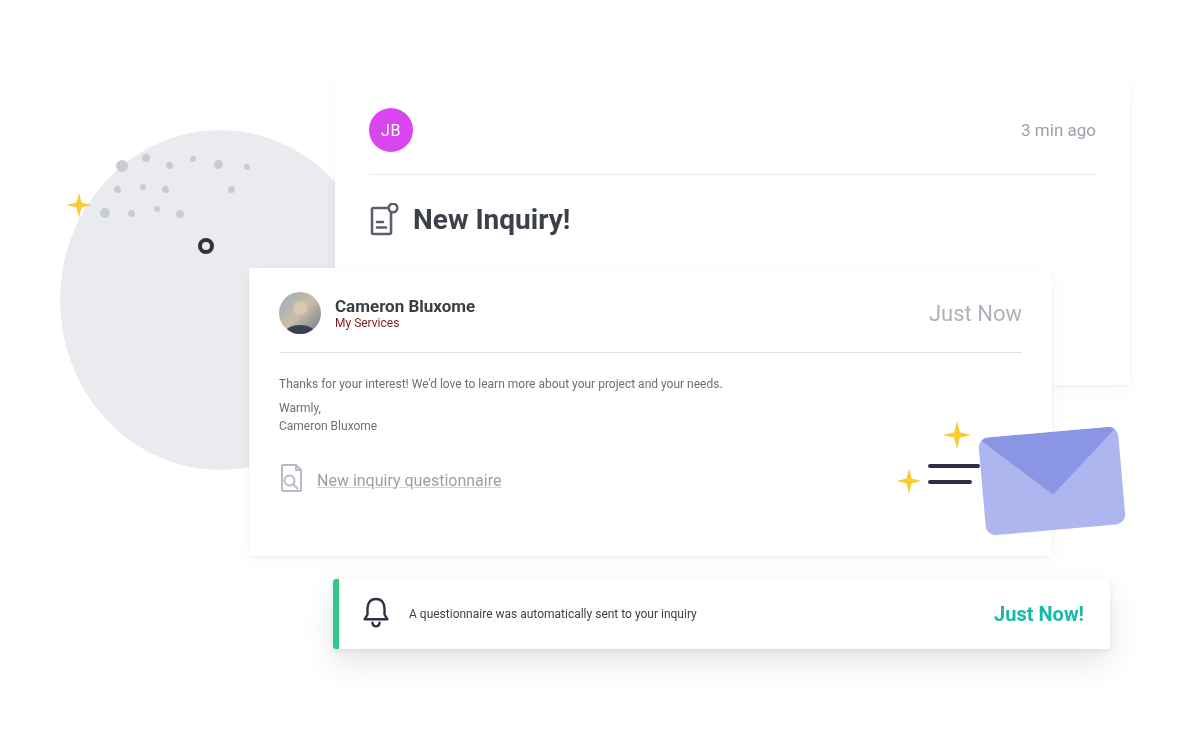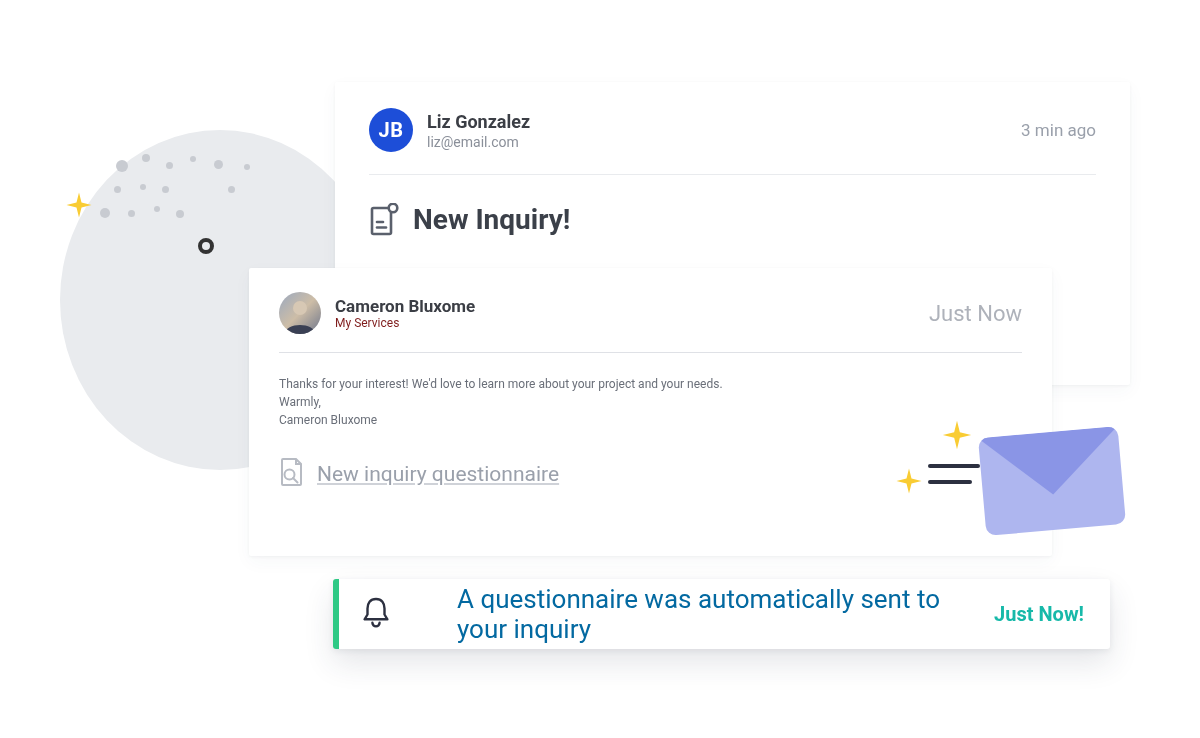--- a/index.html
+++ b/index.html
@@ -21,22 +21,22 @@
 
   
   .card {
     position: absolute; background: #fff; border-radius: 2px;
     box-shadow: 0 6px 18px rgba(60,70,90,0.04), 0 1px 3px rgba(60,70,90,0.06);
   }
   .card1 { left: 335px; top: 82px; width: 795px; height: 303px; padding: 26px 34px 0 34px; }
   .card1-header { display: flex; align-items: center; justify-content: space-between; padding-bottom: 22px; border-bottom: 1px solid #e9ebee; }
   .av-left { display: flex; align-items: center; gap: 14px; }
   .avatar-jb {
-    width: 44px; height: 44px; border-radius: 50%; background: #1d4ed8;
-    color: #fff; font-weight: 700; font-size: 20px; display: flex; align-items: center; justify-content: center;
+    width: 44px; height: 44px; border-radius: 50%; background: #d946ef;
+    color: #fff; font-weight: 400; font-size: 16px; display: flex; align-items: center; justify-content: center;
     letter-spacing: 0.5px;
   }
   .name-block .name { font-weight: 700; font-size: 18px; color: #3b3e45; }
   .name-block .sub  { font-size: 14px;  color: #8a8f99; margin-top: 2px; }
   .timestamp { color: #9aa0ab; font-size: 17px; }
 
   .new-inquiry-row { display: flex; align-items: flex-start; gap: 14px; margin-top: 28px; }
   .new-inquiry-row .title { font-size: 28px; font-weight: 700; color: #3b4049; }
 
   
@@ -46,24 +46,24 @@
     width: 42px; height: 42px; border-radius: 50%; overflow: hidden; flex-shrink: 0;
     background: linear-gradient(135deg, #9aa8bf 0%, #cdbda7 50%, #6d758a 100%);
     display: flex; align-items: center; justify-content: center;
   }
   .card2 .name-block .name { font-size: 17px; font-weight: 700; color: #3b3e45; }
   .card2 .name-block .sub  { font-size: 12px; color: #7f1d1d; margin-top: 0; }
   .card2 .timestamp { font-size: 22px; color: #aeb2ba; }
 
   .msg-body { margin-top: 22px; color: #6a6f79; font-size: 12px; line-height: 1.5; }
   .msg-body p { margin-bottom: 0; }
-  .msg-body .sign1 { }
+  .msg-body .sign1 { margin-top: 6px; }
 
   .attach-row { display: flex; align-items: center; gap: 12px; margin-top: 28px; }
-  .attach-row .label { color: #9aa0ab; font-size: 21px; text-decoration: underline; text-decoration-color: #cfd2d8; }
+  .attach-row .label { color: #9aa0ab; font-size: 16px; text-decoration: underline; text-decoration-color: #cfd2d8; }
 
   
   .envelope-wrap { position: absolute; left: 900px; top: 420px; width: 220px; height: 130px; z-index: 3; }
   .envelope {
     position: absolute; left: 82px; top: 12px; width: 140px; height: 98px;
     background: #aeb6ef; border-radius: 10px; transform: rotate(-5deg);
   }
   .envelope-flap {
     position: absolute; left: 0; right: 0; top: 0; height: 68px;
     background: #8a95e6;
@@ -74,21 +74,21 @@
 
   
   .toast {
     position: absolute; left: 333px; top: 579px; width: 777px; height: 70px; z-index: 4;
     background: #fff; border-radius: 3px;
     box-shadow: 0 14px 30px rgba(40,50,70,0.12), 0 2px 6px rgba(40,50,70,0.08);
     display: flex; align-items: center; padding-right: 26px;
   }
   .toast-bar { width: 6px; align-self: stretch; background: #2ec985; border-radius: 3px 0 0 3px; }
   .toast-bell { margin: 0 18px 0 22px; flex-shrink: 0; }
-  .toast-text { font-size: 26px; color: #0369a1; flex: 1; margin-left: 48px; }
+  .toast-text { font-size: 12px; color: #404040; flex: 1; }
   .toast-time { font-size: 20px; font-weight: 700; color: #17b9a9; white-space: nowrap; margin-left: 7px; }
 </style>
 </head>
 <body>
 
 <div class="stage">
 
   <div class="blob"></div>
 
   <span style="position:absolute; left:64px; top:190px;">
@@ -111,24 +111,20 @@
   <div class="dot" style="left:176px; top:210px; width:8px; height:8px;"></div>
   <div class="dot" style="left:140px; top:184px; width:6px; height:6px;"></div>
   <div class="dot" style="left:162px; top:186px; width:7px; height:7px;"></div>
   <div class="dot" style="left:228px; top:186px; width:7px; height:7px;"></div>
   <div class="dot" style="left:244px; top:164px; width:6px; height:6px;"></div>
 
   <div class="card card1">
     <div class="card1-header">
       <div class="av-left">
         <div class="avatar-jb">JB</div>
-        <div class="name-block">
-          <div class="name">Liz Gonzalez</div>
-          <div class="sub">liz@email.com</div>
-        </div>
       </div>
       <div class="timestamp">3 min ago</div>
     </div>
     <div class="new-inquiry-row">
       <span>
         <svg width="30" height="34" viewBox="0 0 30 34">
           <rect x="3" y="5" width="19" height="26" rx="1.5" fill="none" stroke="#5a606c" stroke-width="2.6"></rect>
           <line x1="8" y1="19" x2="14" y2="19" stroke="#5a606c" stroke-width="2.6" stroke-linecap="round"></line>
           <line x1="8" y1="24.5" x2="17" y2="24.5" stroke="#5a606c" stroke-width="2.6" stroke-linecap="round"></line>
           <circle cx="24" cy="5" r="4.3" fill="#fff" stroke="#5a606c" stroke-width="2.6"></circle>

